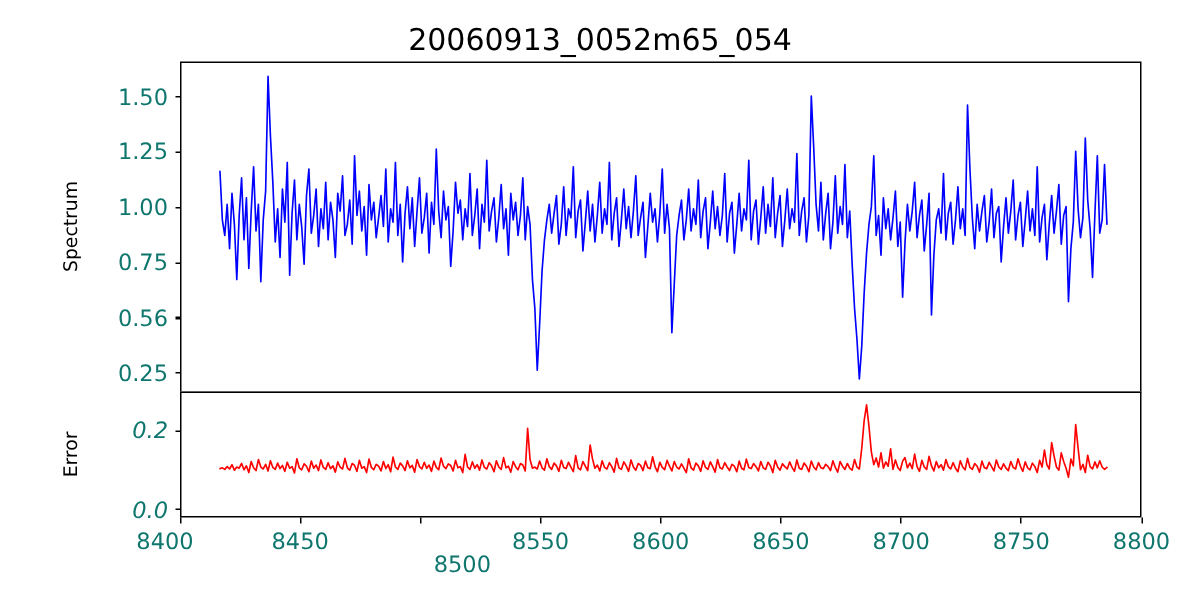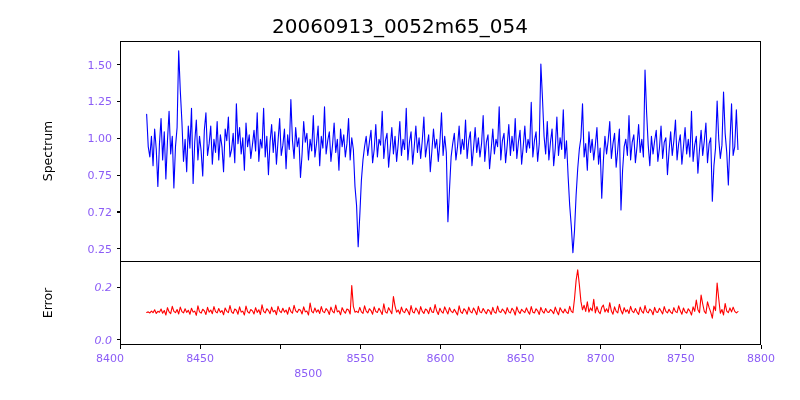--- a/index.html
+++ b/index.html
@@ -50,22 +50,22 @@
     height: 84px;
   }
   .plot-svg {
     position: absolute;
     left: 0;
     top: 0;
     display: block;
   }
   .tick-label {
     position: absolute;
-    font-size: 11px;
-    color: #8b5cf6;
+    font-size: 15px;
+    color: #0f766e;
     white-space: nowrap;
   }
   .ytick-label {
     text-align: right;
     transform: translateY(-50%);
   }
   .xtick-label {
     text-align: center;
     transform: translateX(-50%);
   }
@@ -127,21 +127,21 @@
   <div class="axes-frame" id="error-axes">
     <svg class="plot-svg" id="error-svg" width="641" height="84">
         <path d="M25.64,50.40 L27.24,49.88 L28.84,50.93 L30.45,49.09 L32.05,50.66 L33.65,47.78 L35.26,51.45 L36.86,49.35 L38.46,50.14 L40.06,46.99 L41.66,51.19 L43.27,48.56 L44.87,53.02 L46.47,45.68 L48.07,49.88 L49.68,51.71 L51.28,44.36 L52.88,49.35 L54.49,50.66 L56.09,47.51 L57.69,51.98 L59.29,45.15 L60.90,49.61 L62.50,50.93 L64.10,46.73 L65.70,50.40 L67.30,48.30 L68.91,52.24 L70.51,46.20 L72.11,50.14 L73.72,49.09 L75.32,53.29 L76.92,43.84 L78.52,49.88 L80.13,51.19 L81.73,47.25 L83.33,48.82 L84.93,52.50 L86.54,45.41 L88.14,50.14 L89.74,48.04 L91.34,51.71 L92.94,44.63 L94.55,49.61 L96.15,50.93 L97.75,46.46 L99.36,50.40 L100.96,48.56 L102.56,52.76 L104.16,45.94 L105.77,49.35 L107.37,50.66 L108.97,43.57 L110.57,49.88 L112.17,51.45 L113.78,46.99 L115.38,48.30 L116.98,52.24 L118.58,44.89 L120.19,50.14 L121.79,49.09 L123.39,53.02 L125.00,44.10 L126.60,49.61 L128.20,51.19 L129.80,47.51 L131.41,48.82 L133.01,51.98 L134.61,45.68 L136.21,50.40 L137.81,47.78 L139.42,52.50 L141.02,42.79 L142.62,49.35 L144.22,50.93 L145.83,46.73 L147.43,48.56 L149.03,51.71 L150.63,45.15 L152.24,49.88 L153.84,48.30 L155.44,52.76 L157.04,44.36 L158.65,49.09 L160.25,50.66 L161.85,46.20 L163.46,50.14 L165.06,48.04 L166.66,52.24 L168.26,45.41 L169.87,49.61 L171.47,51.19 L173.07,43.31 L174.67,48.82 L176.28,50.40 L177.88,47.25 L179.48,48.30 L181.08,51.98 L182.68,44.89 L184.29,49.88 L185.89,49.09 L187.49,53.02 L189.09,40.95 L190.70,49.35 L192.30,50.93 L193.90,45.94 L195.50,50.14 L197.11,47.78 L198.71,51.45 L200.31,44.63 L201.91,49.61 L203.52,50.66 L205.12,46.46 L206.72,48.56 L208.33,52.50 L209.93,45.15 L211.53,49.35 L213.13,50.93 L214.74,43.05 L216.34,49.88 L217.94,48.82 L219.54,52.76 L221.14,45.68 L222.75,49.09 L224.35,51.19 L225.95,46.99 L227.55,48.04 L229.16,51.98 L230.76,23.63 L232.36,44.36 L233.97,50.14 L235.57,49.35 L237.17,50.66 L238.77,45.41 L240.38,49.88 L241.98,51.45 L243.58,43.84 L245.18,49.09 L246.78,50.93 L248.39,46.73 L249.99,48.56 L251.59,52.24 L253.20,44.89 L254.80,49.61 L256.40,50.40 L258.00,46.20 L259.61,49.35 L261.21,52.50 L262.81,41.74 L264.41,49.88 L266.01,51.19 L267.62,45.68 L269.22,48.82 L270.82,51.71 L272.43,34.65 L274.03,44.10 L275.63,50.14 L277.23,48.04 L278.83,51.98 L280.44,45.15 L282.04,49.61 L283.64,50.66 L285.25,46.46 L286.85,49.09 L288.45,52.76 L290.05,43.57 L291.66,49.88 L293.26,50.93 L294.86,45.94 L296.46,48.56 L298.06,52.24 L299.67,44.63 L301.27,49.35 L302.87,51.45 L304.47,46.99 L306.08,48.30 L307.68,51.71 L309.28,45.41 L310.88,49.88 L312.49,50.40 L314.09,42.52 L315.69,49.09 L317.30,52.50 L318.90,46.20 L320.50,49.61 L322.10,51.19 L323.70,44.89 L325.31,48.82 L326.91,51.98 L328.51,45.68 L330.12,49.35 L331.72,50.66 L333.32,47.25 L334.92,50.14 L336.53,53.02 L338.13,43.84 L339.73,49.88 L341.33,51.45 L342.94,46.73 L344.54,48.56 L346.14,52.24 L347.74,45.15 L349.35,49.61 L350.95,50.93 L352.55,45.94 L354.15,49.09 L355.76,52.76 L357.36,44.36 L358.96,49.88 L360.56,50.66 L362.16,46.46 L363.77,49.35 L365.37,51.71 L366.97,47.51 L368.57,48.82 L370.18,52.50 L371.78,45.41 L373.38,50.14 L374.98,51.19 L376.59,44.10 L378.19,49.61 L379.79,50.40 L381.39,46.99 L383.00,49.09 L384.60,51.98 L386.20,45.68 L387.81,49.88 L389.41,50.93 L391.01,46.20 L392.61,48.56 L394.21,53.02 L395.82,44.89 L397.42,49.35 L399.02,51.45 L400.63,47.25 L402.23,49.09 L403.83,50.66 L405.43,45.94 L407.04,49.61 L408.64,52.24 L410.24,44.63 L411.84,50.14 L413.44,50.93 L415.05,46.73 L416.65,48.82 L418.25,52.50 L419.86,45.41 L421.46,49.35 L423.06,51.19 L424.66,46.46 L426.27,49.88 L427.87,50.40 L429.47,47.51 L431.07,49.09 L432.68,51.71 L434.28,45.15 L435.88,49.61 L437.48,52.76 L439.09,45.68 L440.69,48.82 L442.29,50.93 L443.89,46.99 L445.49,50.14 L447.10,51.45 L448.70,44.36 L450.30,49.35 L451.90,50.66 L453.51,36.75 L455.11,18.38 L456.71,7.87 L458.31,22.31 L459.92,39.38 L461.52,47.78 L463.12,43.31 L464.72,49.35 L466.33,39.90 L467.93,50.14 L469.53,45.94 L471.13,48.82 L472.74,37.28 L474.34,50.93 L475.94,44.63 L477.55,49.61 L479.15,51.71 L480.75,45.41 L482.35,43.05 L483.95,49.88 L485.56,46.73 L487.16,50.40 L488.76,40.69 L490.37,49.09 L491.97,52.24 L493.57,44.89 L495.17,49.35 L496.78,50.93 L498.38,42.26 L499.98,48.56 L501.58,51.98 L503.19,45.68 L504.79,49.88 L506.39,47.78 L507.99,51.45 L509.60,44.36 L511.20,49.09 L512.80,50.66 L514.40,46.46 L516.00,50.14 L517.61,52.50 L519.21,45.15 L520.81,49.35 L522.41,51.19 L524.02,43.57 L525.62,49.61 L527.22,50.93 L528.82,46.99 L530.43,48.82 L532.03,52.76 L533.63,45.41 L535.24,49.88 L536.84,50.40 L538.44,46.20 L540.04,49.09 L541.64,51.98 L543.25,44.63 L544.85,49.35 L546.45,50.93 L548.05,47.25 L549.66,50.14 L551.26,51.71 L552.86,45.68 L554.47,49.61 L556.07,50.66 L557.67,43.84 L559.27,48.82 L560.88,52.24 L562.48,45.94 L564.08,49.88 L565.68,51.19 L567.28,46.73 L568.89,49.09 L570.49,53.02 L572.09,44.89 L573.70,49.35 L575.30,38.06 L576.90,47.78 L578.50,50.66 L580.11,33.08 L581.71,42.00 L583.31,49.35 L584.91,51.45 L586.51,39.90 L588.12,45.68 L589.72,50.14 L591.32,56.17 L592.93,44.10 L594.53,48.56 L596.13,21.00 L597.73,36.75 L599.34,51.19 L600.94,47.51 L602.54,53.02 L604.14,41.48 L605.75,49.09 L607.35,50.66 L608.95,45.94 L610.55,49.88 L612.15,45.15 L613.76,49.35 L615.36,50.93 L616.96,49.61" fill="none" stroke="#ff0000" stroke-width="1.1" stroke-linejoin="round" stroke-linecap="round"></path>
       </svg>
   </div>
 
   <div id="tick-layer">
       <div class="tick-mark ytick-mark" style="left: 116.5px; top: 248.24px;"></div>
       <div class="tick-label ytick-label" style="left: 50px; width: 62px; top: 248.74px;">0.25</div>
       <div class="tick-mark ytick-mark" style="left: 116.5px; top: 211.407px;"></div>
-      <div class="tick-label ytick-label" style="left: 50px; width: 62px; top: 211.907px;">0.72</div>
+      <div class="tick-label ytick-label" style="left: 50px; width: 62px; top: 211.907px;">0.56</div>
       <div class="tick-mark ytick-mark" style="left: 116.5px; top: 174.573px;"></div>
       <div class="tick-label ytick-label" style="left: 50px; width: 62px; top: 175.073px;">0.75</div>
       <div class="tick-mark ytick-mark" style="left: 116.5px; top: 137.74px;"></div>
       <div class="tick-label ytick-label" style="left: 50px; width: 62px; top: 138.24px;">1.00</div>
       <div class="tick-mark ytick-mark" style="left: 116.5px; top: 100.907px;"></div>
       <div class="tick-label ytick-label" style="left: 50px; width: 62px; top: 101.407px;">1.25</div>
       <div class="tick-mark ytick-mark" style="left: 116.5px; top: 64.0733px;"></div>
       <div class="tick-label ytick-label" style="left: 50px; width: 62px; top: 64.5733px;">1.50</div>
       <div class="tick-mark ytick-mark" style="left: 116.5px; top: 339.25px;"></div>
       <div class="tick-label ytick-label" style="left: 50px; width: 62px; top: 339.75px; font-style: italic;">0.0</div>

